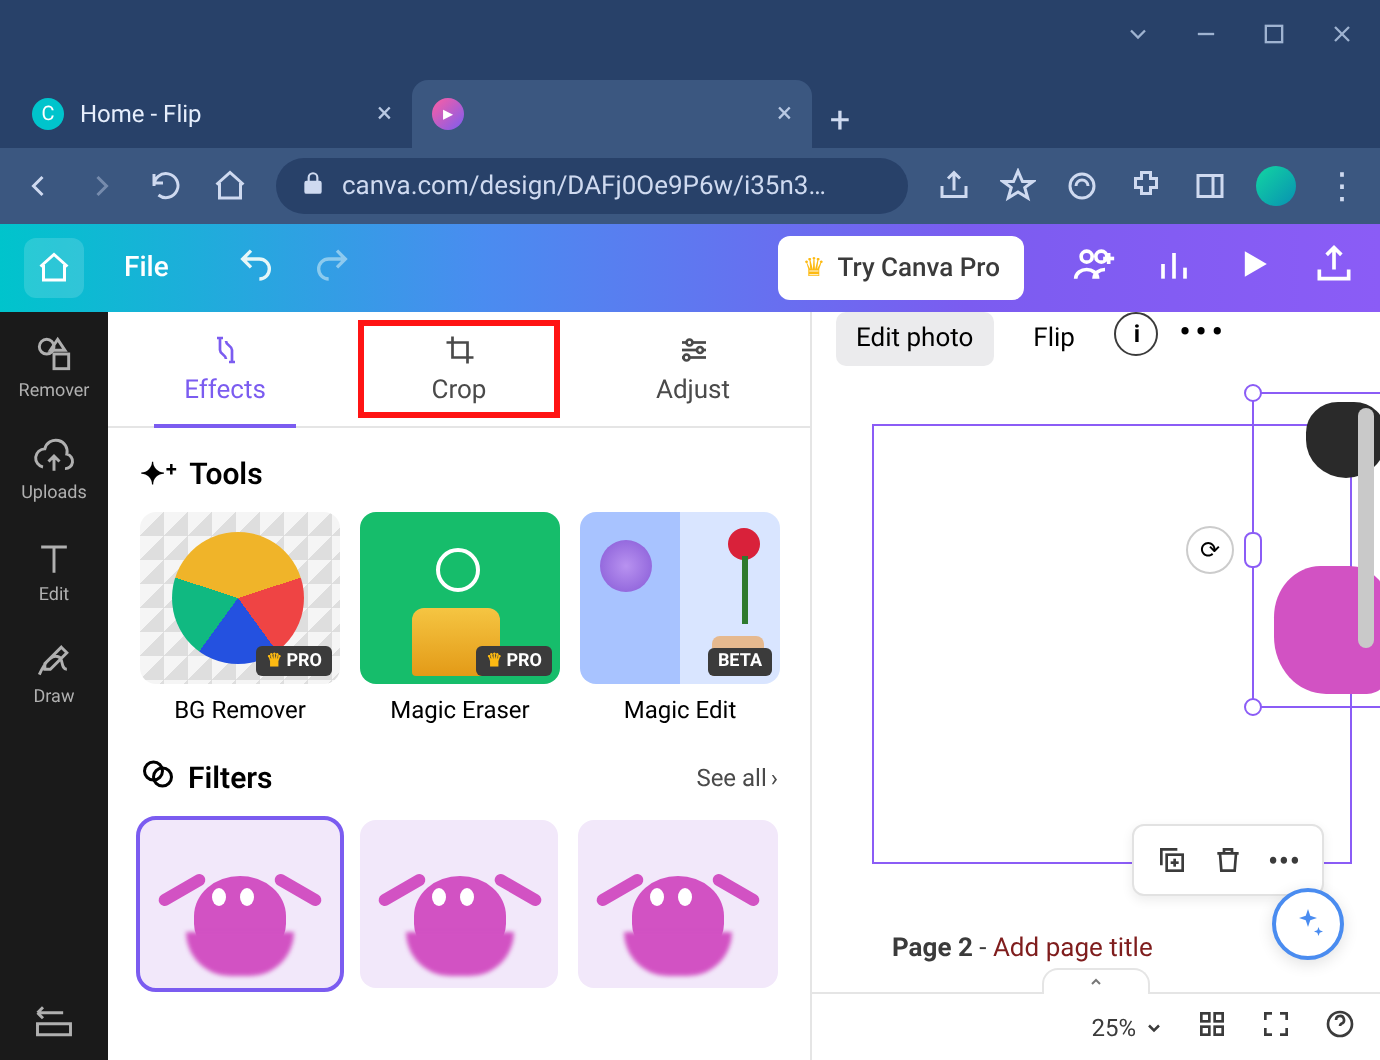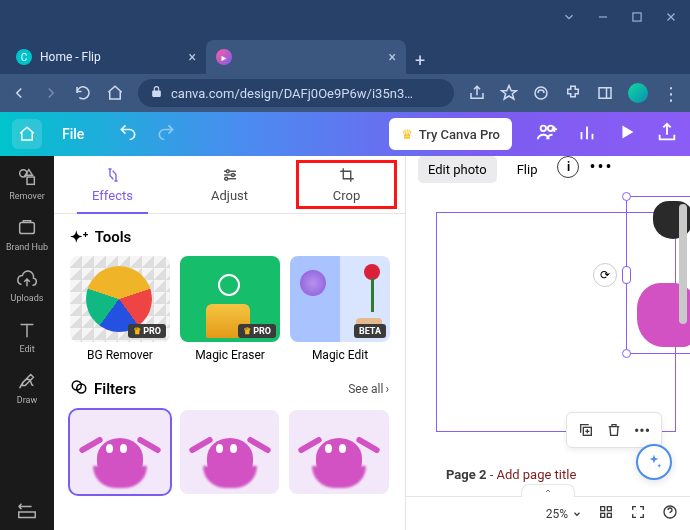--- a/index.html
+++ b/index.html
@@ -226,27 +226,20 @@
     <div class="side-item">
       <svg viewBox="0 0 24 24" fill="none" stroke="currentColor" stroke-width="1.6">
           <circle cx="8" cy="8" r="4"></circle>
           <rect x="12" y="12" width="8" height="8"></rect>
           <path d="M14 4l4 6h-8z"></path>
         </svg>
       <span>Remover</span>
     </div>
     <div class="side-item">
       <svg viewBox="0 0 24 24" fill="none" stroke="currentColor" stroke-width="1.6">
-          <rect x="4" y="6" width="16" height="12" rx="2"></rect>
-          <path d="M8 6V4h8v2"></path>
-        </svg>
-      <span>Brand Hub</span>
-    </div>
-    <div class="side-item">
-      <svg viewBox="0 0 24 24" fill="none" stroke="currentColor" stroke-width="1.6">
           <path d="M6 18a5 5 0 0 1 1-9.9A6 6 0 0 1 19 11a4 4 0 0 1-1 7.9M12 12v8M9 15l3-3 3 3"></path>
         </svg>
       <span>Uploads</span>
     </div>
     <div class="side-item">
       <svg viewBox="0 0 24 24" fill="none" stroke="currentColor" stroke-width="1.6">
           <path d="M5 6h14M12 6v14"></path>
         </svg>
       <span>Edit</span>
     </div>
@@ -263,38 +256,38 @@
     </div>
   </div>
 
   <div class="panel">
     <div class="panel-tabs">
       <div class="ptab active">
         <svg viewBox="0 0 24 24" fill="none" stroke="currentColor" stroke-width="1.8">
             <path d="M6 4h4M8 4v8c0 3 4 3 4 6M18 20h-4M16 20v-8c0-3-4-3-4-6"></path>
           </svg>
         <span>Effects</span>
+      </div>
+      <div class="ptab" style="position:relative">
+        <div class="crop-hl"></div>
+        <svg viewBox="0 0 24 24" fill="none" stroke="currentColor" stroke-width="1.8">
+            <path d="M7 3v14h14M3 7h14v14"></path>
+          </svg>
+        <span>Crop</span>
       </div>
       <div class="ptab">
         <svg viewBox="0 0 24 24" fill="none" stroke="currentColor" stroke-width="1.8">
             <line x1="4" y1="7" x2="20" y2="7"></line>
             <line x1="4" y1="12" x2="20" y2="12"></line>
             <line x1="4" y1="17" x2="20" y2="17"></line>
             <circle cx="9" cy="7" r="2" fill="#fff"></circle>
             <circle cx="16" cy="12" r="2" fill="#fff"></circle>
             <circle cx="7" cy="17" r="2" fill="#fff"></circle>
           </svg>
         <span>Adjust</span>
-      </div>
-      <div class="ptab" style="position:relative">
-        <div class="crop-hl"></div>
-        <svg viewBox="0 0 24 24" fill="none" stroke="currentColor" stroke-width="1.8">
-            <path d="M7 3v14h14M3 7h14v14"></path>
-          </svg>
-        <span>Crop</span>
       </div>
     </div>
 
     <div class="panel-body">
       <div class="sec-head">
         <span>✦⁺</span>
         <span>Tools</span>
       </div>
       <div class="tool-row">
         <div class="tool">

